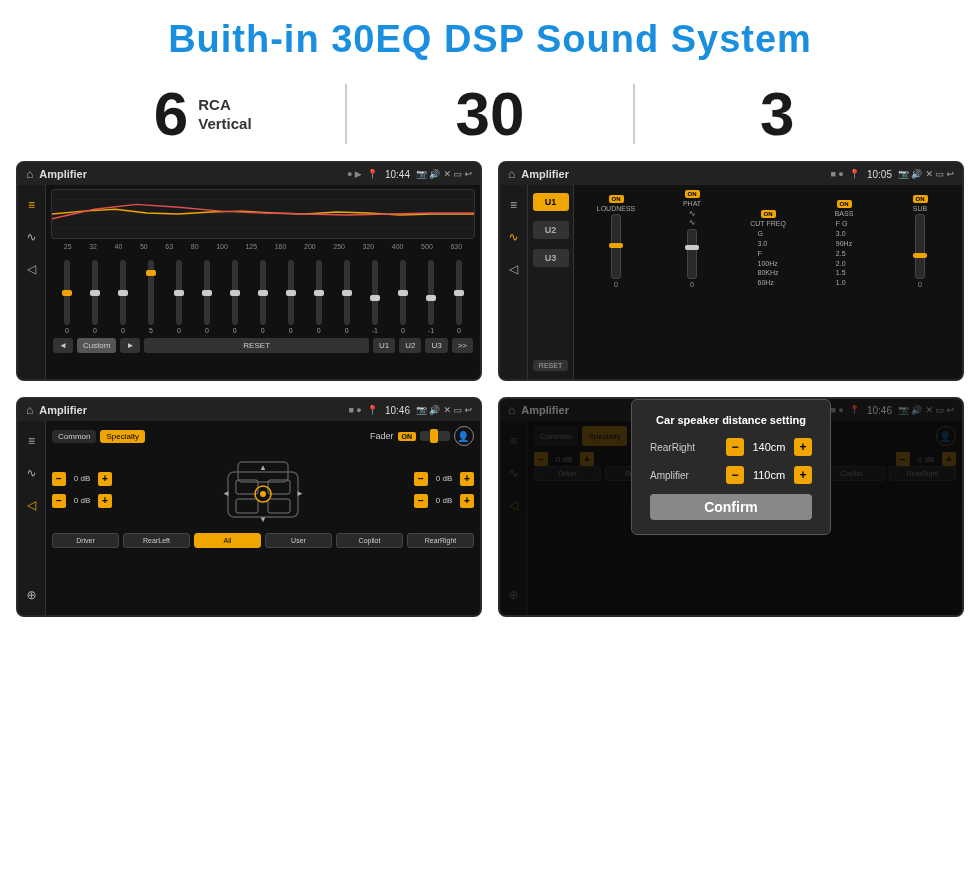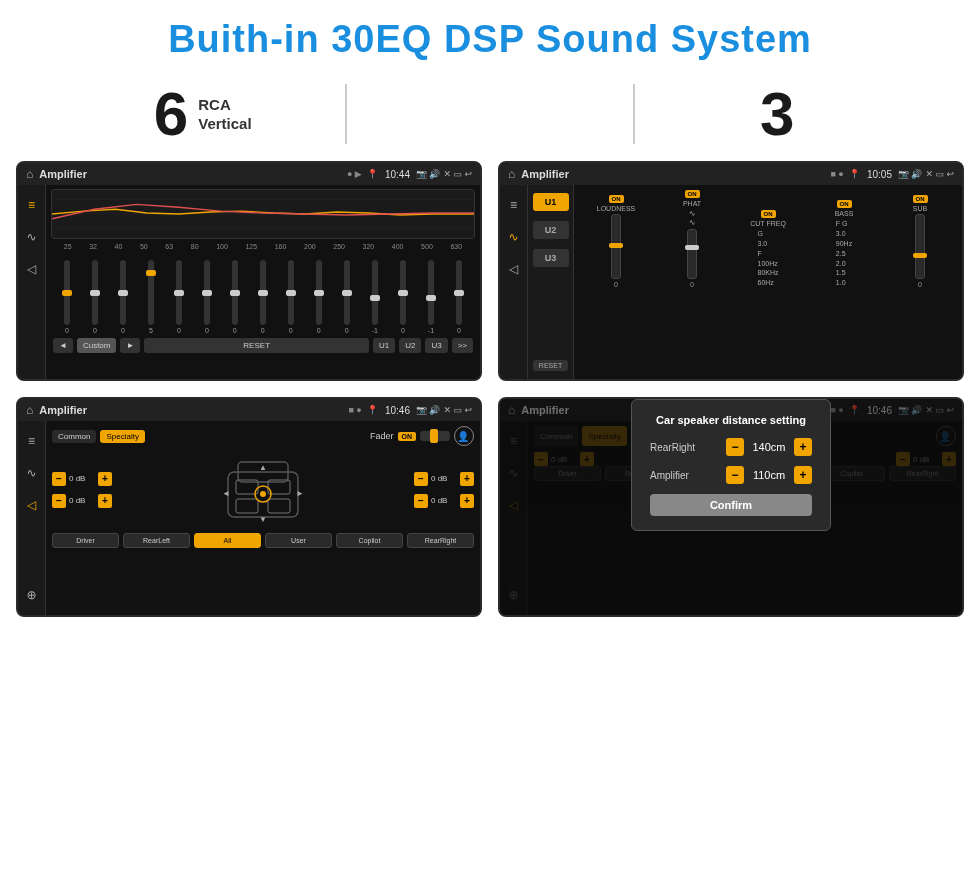--- a/index.html
+++ b/index.html
@@ -253,20 +253,21 @@
       justify-content: center;
       font-size: 10px;
       font-weight: 700;
       color: #000;
     }
 
     .db-value {
       font-size: 8px;
       color: #ccc;
       min-width: 26px;
+      text-align: center;
     }
 
     .bottom-btns {
       display: flex;
       gap: 4px;
       flex-wrap: wrap;
       margin-top: 6px;
     }
 
     .b-btn {
@@ -348,21 +349,21 @@
     .dialog-value-text {
       font-size: 11px;
       color: #fff;
       min-width: 40px;
       text-align: center;
     }
 
     .dialog-confirm {
       background: #888;
       color: #fff;
-      font-size: 11px;
+      font-size: 14px;
       font-weight: 700;
       border-radius: 4px;
       padding: 5px 20px;
       text-align: center;
       margin-top: 8px;
       width: 100%;
     }
 
     .detail-col {
       display: flex;
@@ -449,20 +450,21 @@
 <div class="stats-row">
   <div class="stat-item">
     <span class="stat-number">6</span>
     <div class="stat-label">
       <div>RCA</div>
       <div>Vertical</div>
     </div>
   </div>
   <div class="stat-divider"></div>
   <div class="stat-item">
+    <span class="stat-number">30</span>
   </div>
   <div class="stat-divider"></div>
   <div class="stat-item">
     <span class="stat-number">3</span>
   </div>
 </div>
 
 <div class="screens-grid">
 
   <div class="screen-card" style="height:220px;">

